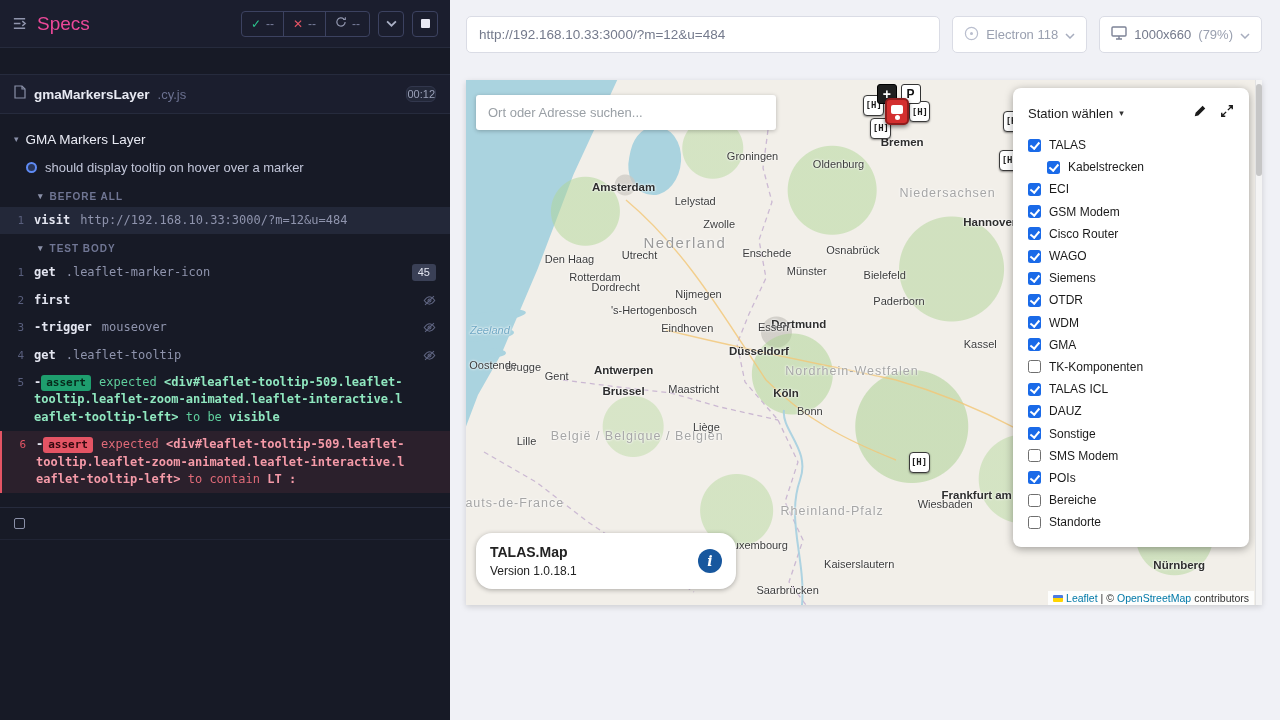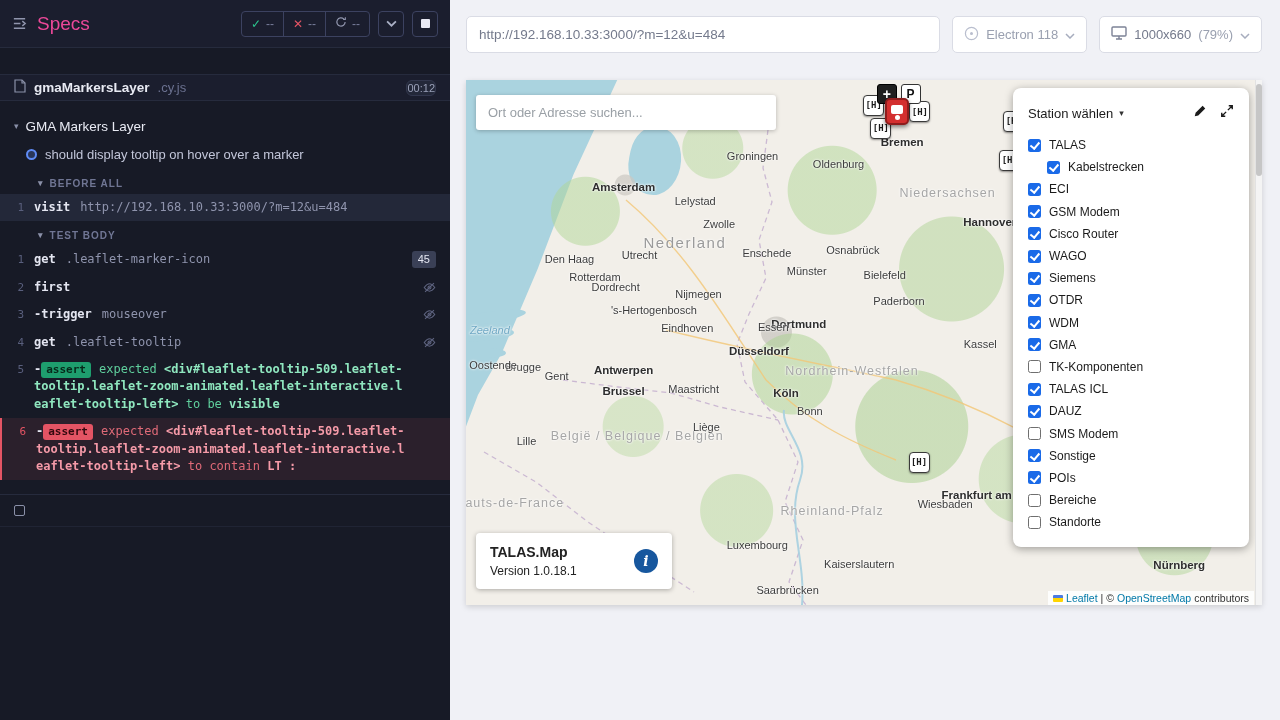--- a/index.html
+++ b/index.html
@@ -14,21 +14,21 @@
   .r-spacer { flex:1; }
   .r-stats { display:flex; align-items:center; border:1px solid #3c4260; border-radius:4px; height:26px; overflow:hidden; }
   .stat { display:flex; align-items:center; gap:5px; padding:0 9px; height:100%; font-size:12px; }
   .stat + .stat { border-left:1px solid #3c4260; }
   .ic.ok { color:#2bc38c; font-size:12px; }
   .ic.bad { color:#e45464; font-size:12px; }
   .stat-val { color:#787e9c; font-size:12px; }
   .r-btn { width:26px; height:26px; border:1px solid #3c4260; border-radius:4px; background:transparent; display:flex; align-items:center; justify-content:center; cursor:pointer; }
   .stop-sq { width:9px; height:9px; background:#e8e9f3; border-radius:1px; }
 
-  .spec-row { margin-top:26px; height:27px; background:#1b1e2e; border-top:1px solid #262b3d; border-bottom:1px solid #262b3d; display:flex; align-items:center; padding:0 14px; gap:8px;text-align:right; }
+  .spec-row { margin-top:26px; height:40px; background:#1b1e2e; border-top:1px solid #262b3d; border-bottom:1px solid #262b3d; display:flex; align-items:center; padding:0 14px; gap:8px;text-align:right; }
   .spec-name { font-size:13.5px; font-weight:700; color:#e8eaf3; }
   .spec-ext { font-size:13px; color:#6b7190; }
   .spec-time { margin-left:auto; background:#232839; border:1px solid #32374d; border-radius:6px; padding:1px 0; font-size:11px; color:#9aa0b8; }
 
   .suite-block { padding-top:10px; }
   .suite-title { display:flex; align-items:center; gap:7px; padding:8px 14px 6px; color:#e8eaf3; font-size:13.5px; font-weight:500; cursor:pointer; }
   .chev { color:#8a90a8; font-size:9px; line-height:1; }
   .test-row { display:flex; align-items:center; gap:8px; padding:7px 14px 7px 26px; font-size:13px; color:#c2c6d9; cursor:pointer; }
   .run-ic { width:11px; height:11px; border-radius:50%; border:2px solid #5f8bf5; background:rgba(95,139,245,.25); flex:0 0 auto; }
   .hook-label { display:flex; align-items:center; gap:6px; padding:9px 14px 5px 38px; font-size:10px; font-weight:700; letter-spacing:1px; color:#707694; cursor:pointer; }
@@ -108,21 +108,21 @@
   .mk-selected::after { content:""; position:absolute; left:8px; bottom:3px; width:5px; height:5px; background:#fff; border-radius:50%; }
 
   .map-tooltip { position:absolute; left:38.4%; top:1.6%; width:76px; background:#fff; border:1px solid #888; border-radius:2px; box-shadow:0 1px 4px rgba(0,0,0,.35); padding:3px 5px 4px; z-index:6; }
   .map-tooltip::after { content:""; position:absolute; right:-5px; top:40%; width:8px; height:8px; background:#fff; border-right:1px solid #888; border-top:1px solid #888; transform:rotate(45deg); }
   .tt-title { font-size:11px; font-weight:700; color:#111; margin-bottom:1px; }
   .tt-row { font-size:9.5px; font-weight:700; line-height:1.35; }
 
   .map-search { position:absolute; left:10px; top:15px; width:300px; height:35px; background:#fff; border:0; border-radius:3px; box-shadow:0 1px 4px rgba(0,0,0,.25); padding:0 12px; font-size:13px; color:#333; z-index:6; font-family:"Liberation Sans",sans-serif; }
   .map-search::placeholder { color:#9aa0a6; }
 
-  .ver-card { position:absolute; left:10px; bottom:16px; width:196px; background:#fff; border-radius:4px; box-shadow:0 1px 5px rgba(0,0,0,.3); padding:11px 14px; display:flex; align-items:center; justify-content:space-between; z-index:6; }
+  .ver-card { position:absolute; left:10px; bottom:16px; width:260px; background:#fff; border-radius:16px; box-shadow:0 1px 5px rgba(0,0,0,.3); padding:11px 14px; display:flex; align-items:center; justify-content:space-between; z-index:6; }
   .ver-title { font-size:14px; font-weight:700; color:#222; margin-bottom:4px; }
   .ver-sub { font-size:12px; color:#222; }
   .info-btn { width:24px; height:24px; border-radius:50%; background:#17579e; color:#fff; display:flex; align-items:center; justify-content:center; font-family:"DejaVu Serif",serif; font-style:italic; font-weight:700; font-size:14px; cursor:pointer; }
 
   .panel { position:absolute; right:13px; top:8px; width:236px; height:459px; background:#fff; border-radius:8px; box-shadow:0 2px 8px rgba(0,0,0,.35); padding:12px 0 8px; z-index:7; }
   .panel-head { display:flex; align-items:center; padding:4px 15px 10px; gap:6px; }
   .panel-title { font-size:13px; color:#1b1b1b; cursor:pointer; }
   .panel-head .chevd { color:#333; font-size:9px; }
   .panel-icons { margin-left:auto; display:flex; gap:13px; align-items:center; }
   .panel-list { padding:2px 15px; }
@@ -452,26 +452,26 @@
           </div>
           <div class="p-item">
             <span class="cbx on"></span>
             <span class="p-label">TALAS ICL</span>
           </div>
           <div class="p-item">
             <span class="cbx on"></span>
             <span class="p-label">DAUZ</span>
           </div>
           <div class="p-item">
+            <span class="cbx on"></span>
+            <span class="p-label">Sonstige</span>
+          </div>
+          <div class="p-item">
             <span class="cbx off"></span>
             <span class="p-label">SMS Modem</span>
-          </div>
-          <div class="p-item">
-            <span class="cbx on"></span>
-            <span class="p-label">Sonstige</span>
           </div>
           <div class="p-item">
             <span class="cbx on"></span>
             <span class="p-label">POIs</span>
           </div>
           <div class="p-item">
             <span class="cbx off"></span>
             <span class="p-label">Bereiche</span>
           </div>
           <div class="p-item">

